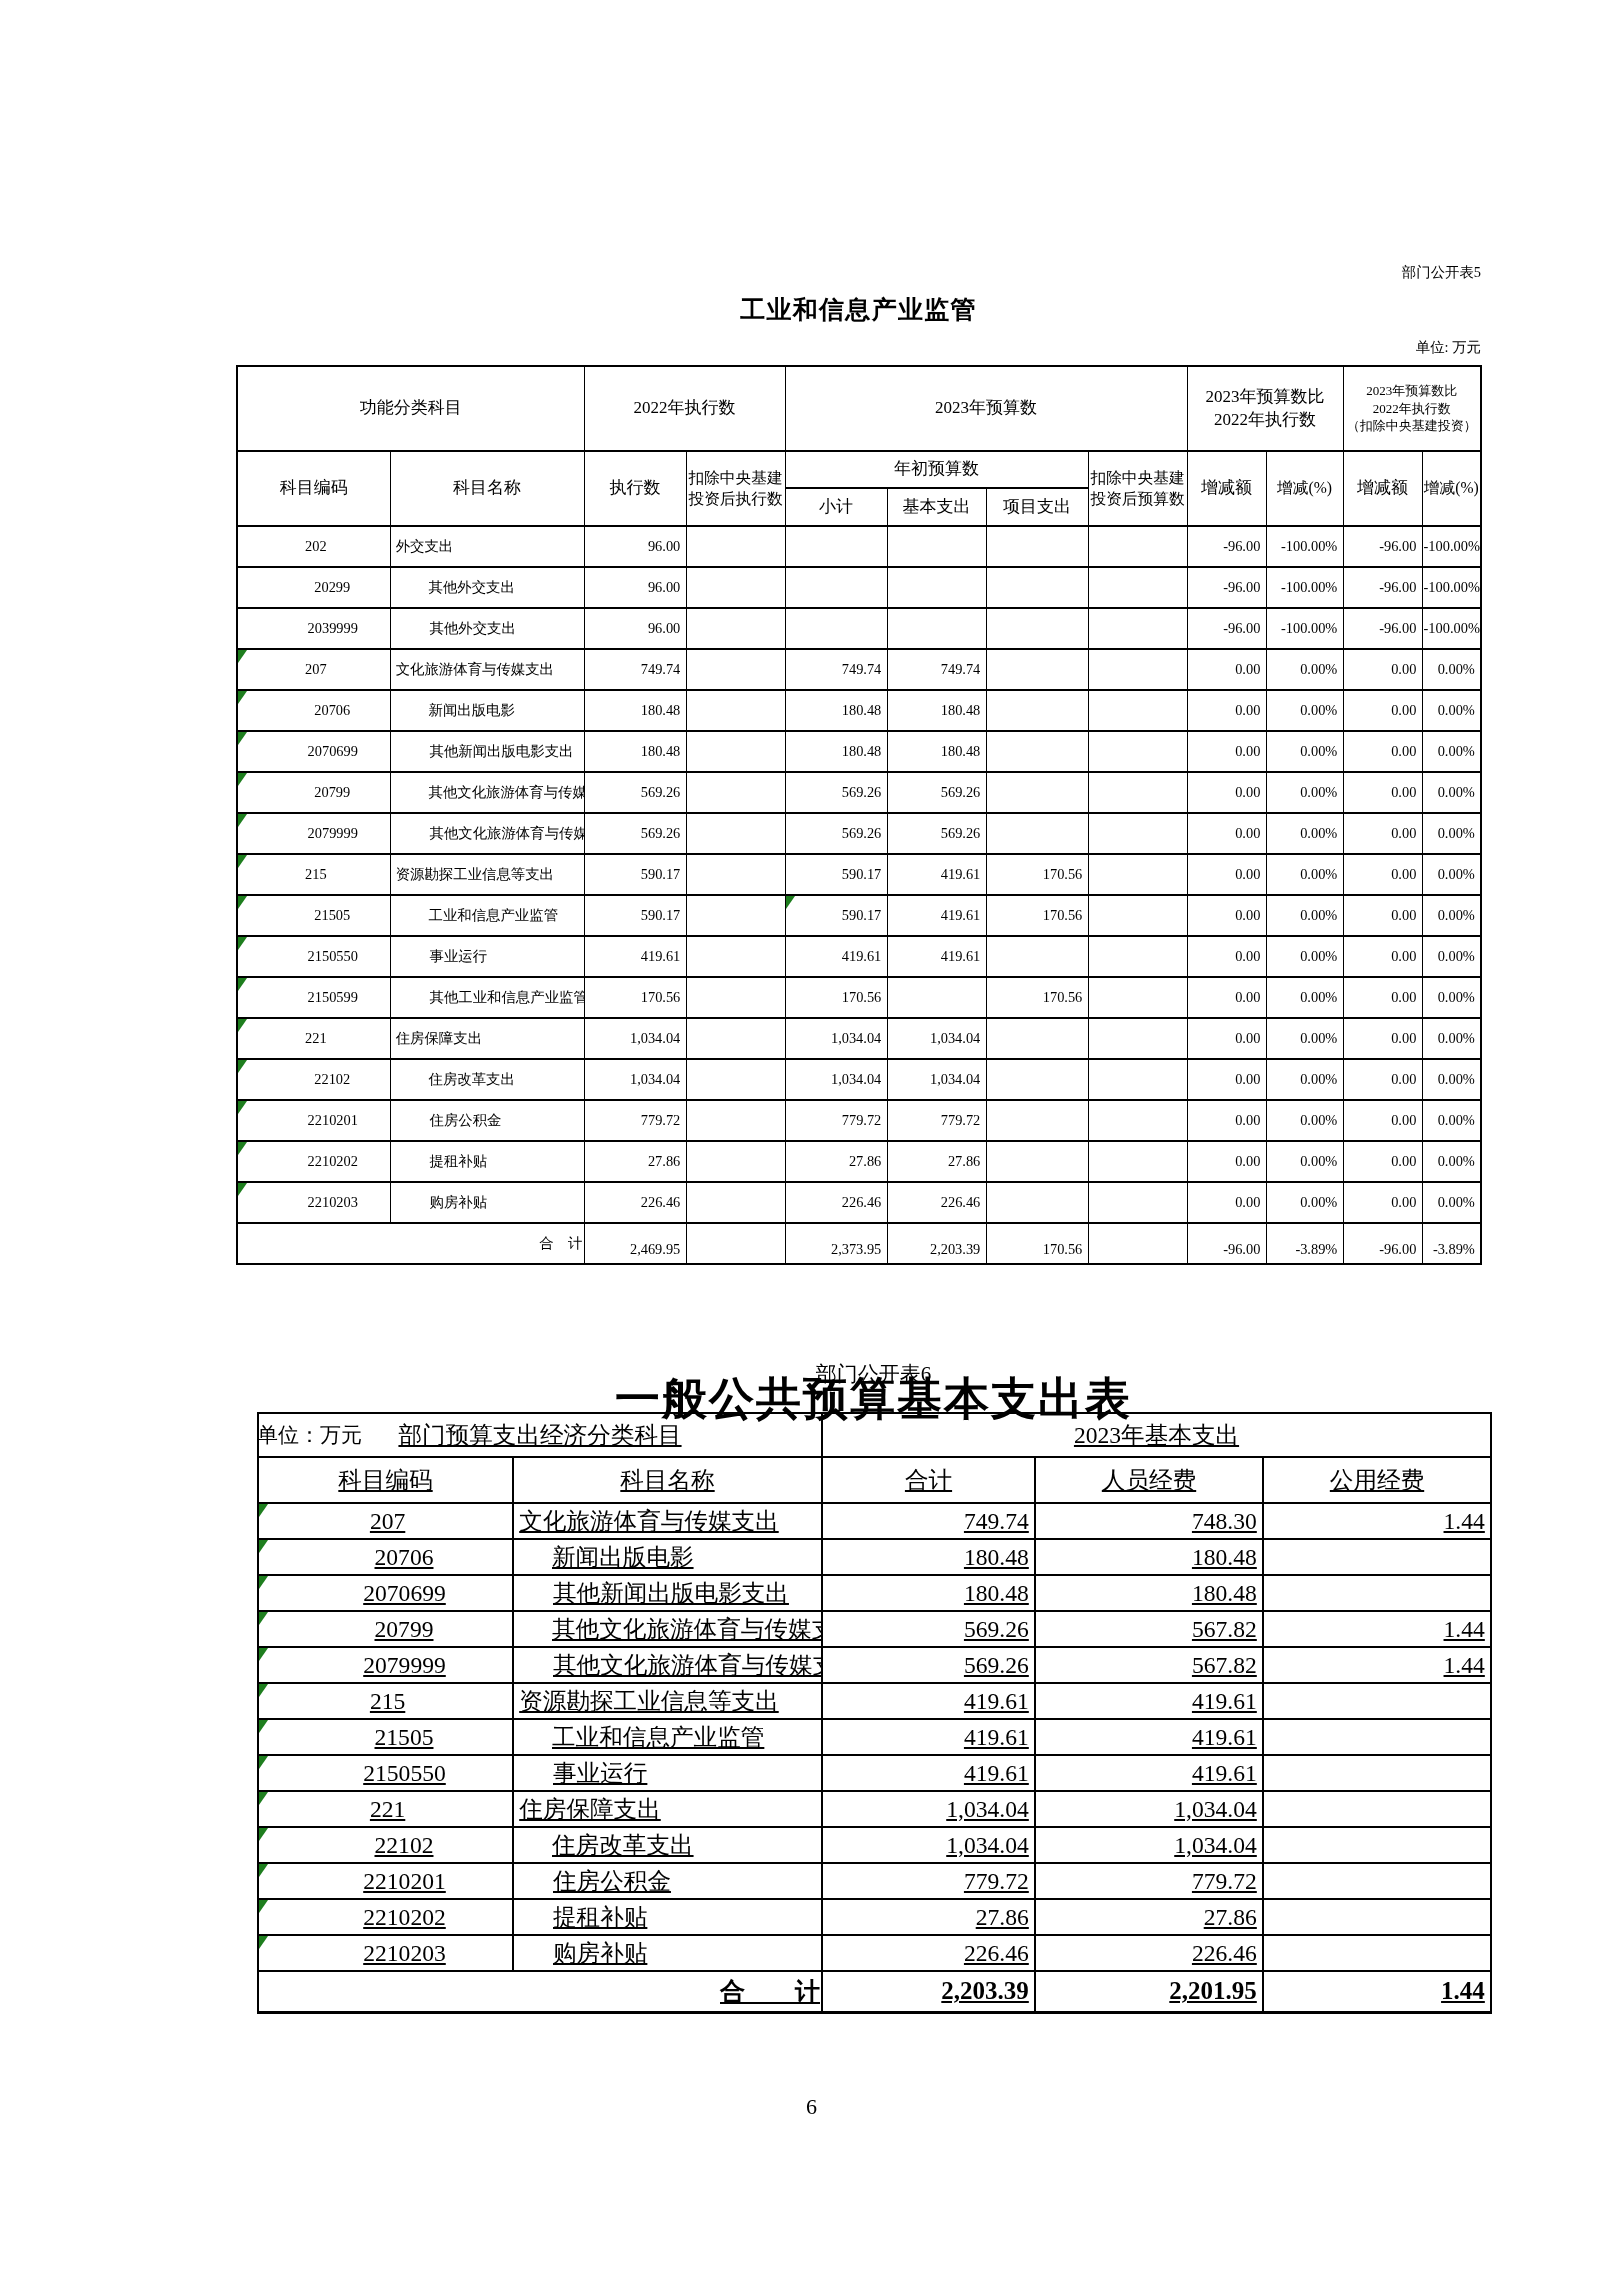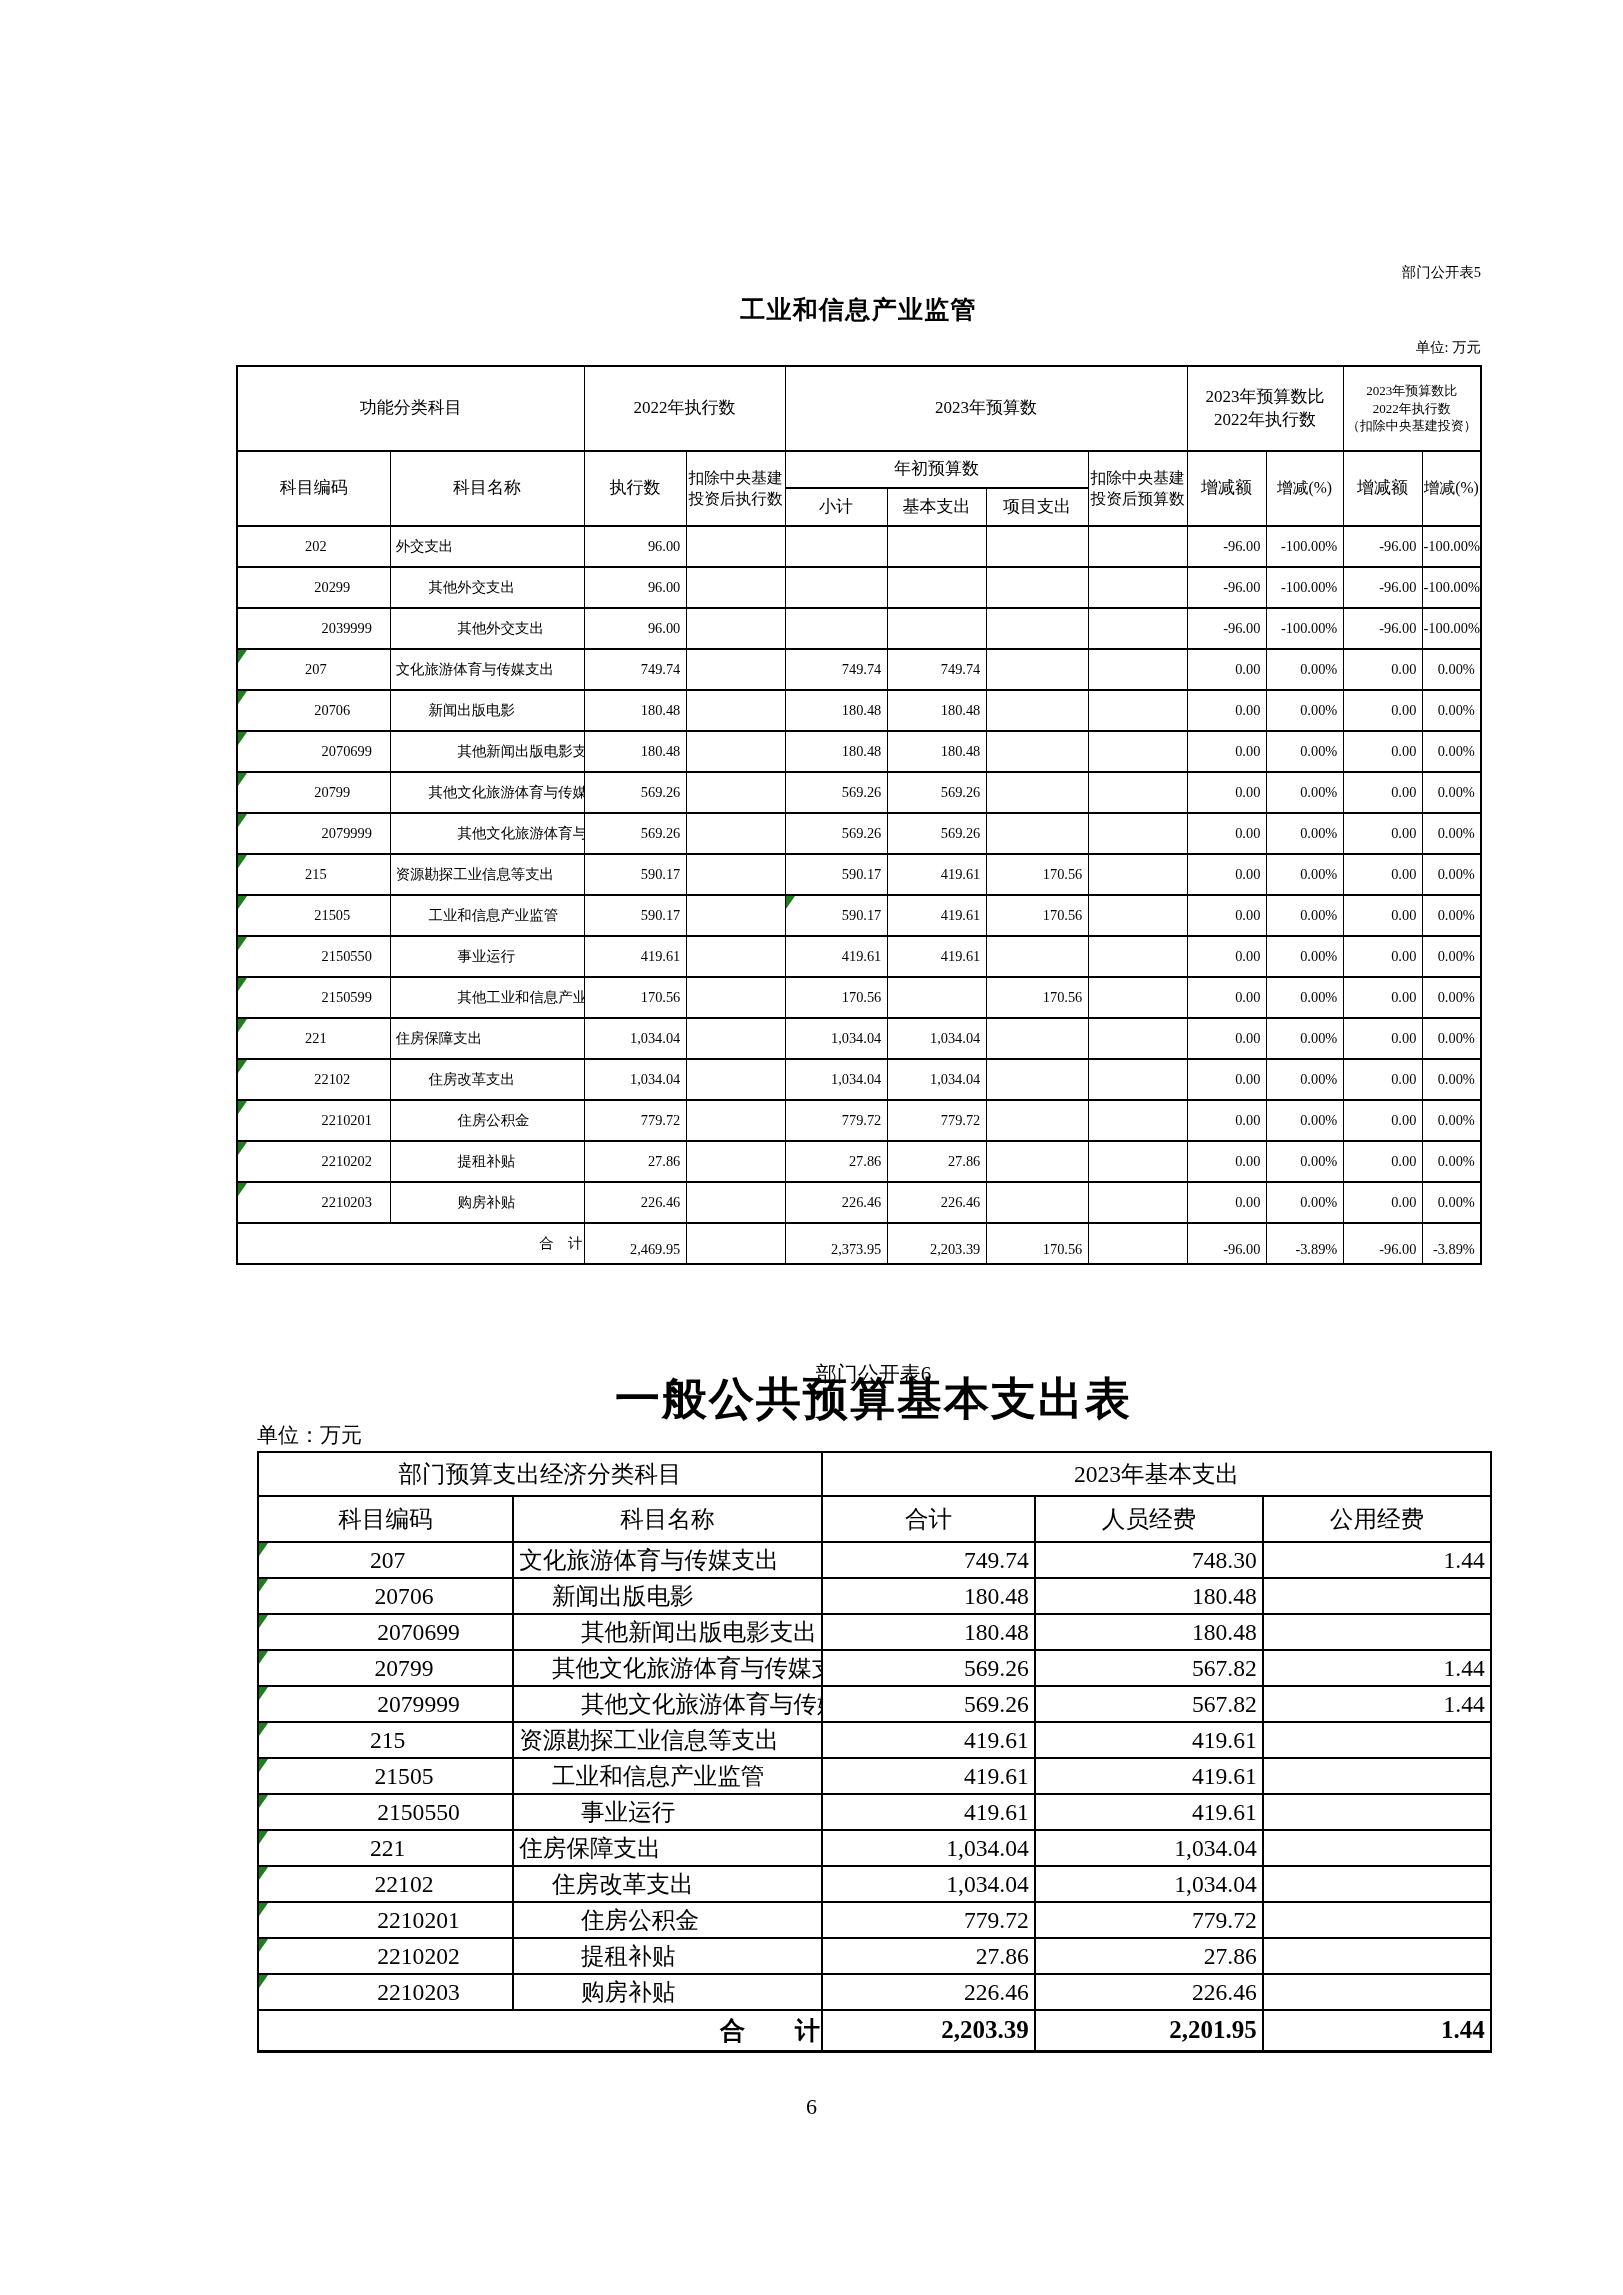--- a/index.html
+++ b/index.html
@@ -27,37 +27,37 @@
   .t1 th.small{font-size:15.7px;}
   .t1 th.xsmall{font-size:13px;line-height:1.35;}
   .t1 td{font-size:14.4px;}
   .t1 .hrow1{height:85px;}
   .t1 .hrow2{height:37px;}
   .t1 .hrow3{height:38px;}
   .t1 .brow{height:41px;}
   .t1 .trow{height:41px;}
   .t1 .trow td.num{vertical-align:bottom;padding-bottom:5.2px;}
   
-  .t2{top:1451px;left:257px;}
+  .t2{top:1412px;left:257px;text-decoration:underline;}
   .t2 table{border-collapse:collapse;table-layout:fixed;width:1233px;border:2.6px solid #000;border-bottom-width:3.9px;}
   .t2 th,.t2 td{border:2px solid #000;border-top-width:2.6px;border-bottom-width:2.6px;
     overflow:hidden;vertical-align:middle;position:relative;}
   .t2 th{font-weight:normal;font-size:23.6px;text-align:center;padding:0 1.3px;}
   .t2 td{font-size:23.6px;}
   .t2 .hrow1{height:44px;}
   .t2 .hrow2{height:46px;}
   .t2 .brow{height:36px;}
   .t2 .trow{height:41px;}
   .t2 .trow td{font-weight:bold;font-size:25px;}
   
   .code{text-align:center;white-space:nowrap;}
   .name{text-align:left;white-space:nowrap;}
   .lv1{padding-left:5.2px;}
   .lv2{padding-left:38px;margin-top:18px;}
-  .lv3{padding-left:67px;margin-top:20px;}
+  .lv3{padding-left:39px;margin-top:20px;}
   .num{text-align:right;padding-right:5.2px;white-space:nowrap;}
   .total-label{text-align:right;white-space:pre;}
   .flag{position:absolute;left:0;top:0;width:0;height:0;
     border-left:9.2px solid #1e7e1e;border-bottom:13px solid transparent;}
 </style>
 </head>
 <body>
 
 <div class="abs tag5">部门公开表5</div>
 <div class="abs title1">工业和信息产业监管</div>

